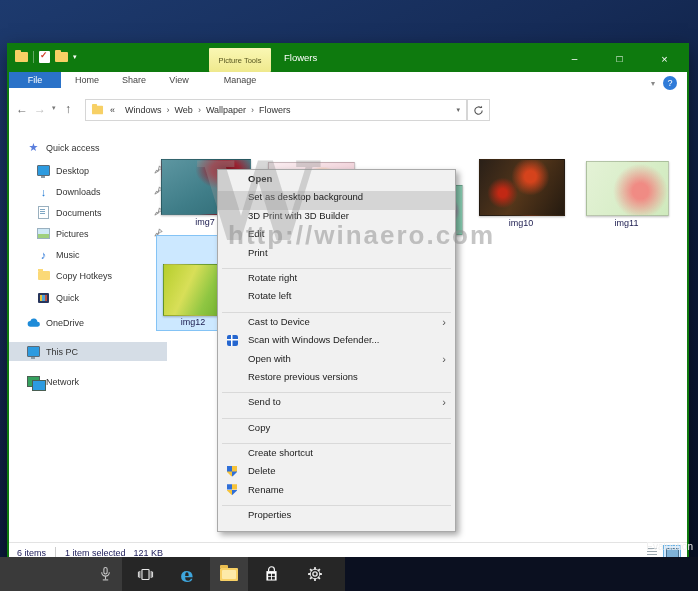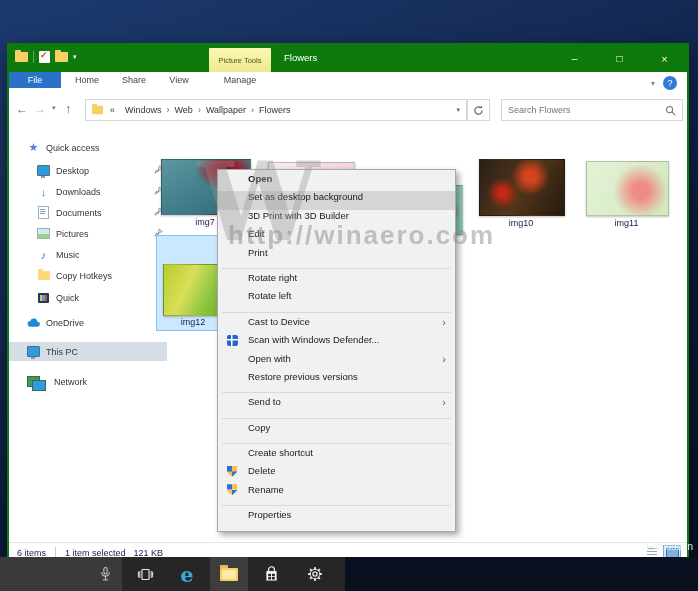--- a/index.html
+++ b/index.html
@@ -183,27 +183,20 @@
         <span class="crumb-sep">›</span>
         <span>Flowers</span>
         <span class="crumb-chev">▾</span>
       </div>
       <div class="refreshbox">
         <svg width="11" height="11" viewBox="0 0 12 12">
           <path d="M10 6a4 4 0 1 1-1.2-2.8" fill="none" stroke="#555" stroke-width="1.2"></path>
           <path d="M9.8 0.8 L9.9 3.4 L7.3 3.3 Z" fill="#555"></path>
         </svg>
       </div>
-      <div class="searchbox">
-        <input placeholder="Search Flowers" style="">
-        <svg width="11" height="11" viewBox="0 0 12 12">
-          <circle cx="5" cy="5" r="3.4" fill="none" stroke="#777" stroke-width="1.2"></circle>
-          <line x1="7.6" y1="7.6" x2="11" y2="11" stroke="#777" stroke-width="1.2"></line>
-        </svg>
-      </div>
     </div>
 
     <div class="winbody">
 
       <div class="sidebar">
         <div class="nav-row lvl0" style="top:13px;">
           <span class="ic">
               <span class="ic-star">★</span>
             </span>
           <span>Quick access</span>
@@ -269,21 +262,21 @@
               </svg>
             </span>
           <span>OneDrive</span>
         </div>
         <div class="nav-row lvl0 sel" style="top:217px;">
           <span class="ic">
               <span class="ic-mon"></span>
             </span>
           <span>This PC</span>
         </div>
-        <div class="nav-row lvl0" style="top:247px;gap:8px;">
+        <div class="nav-row lvl0" style="top:247px;">
           <span class="ic">
               <span class="ic-net"></span>
             </span>
           <span>Network</span>
         </div>
       </div>
 
       <div>
         <div class="sel-box" style="left:147px;top:110px;width:70px;height:94px;"></div>
 

